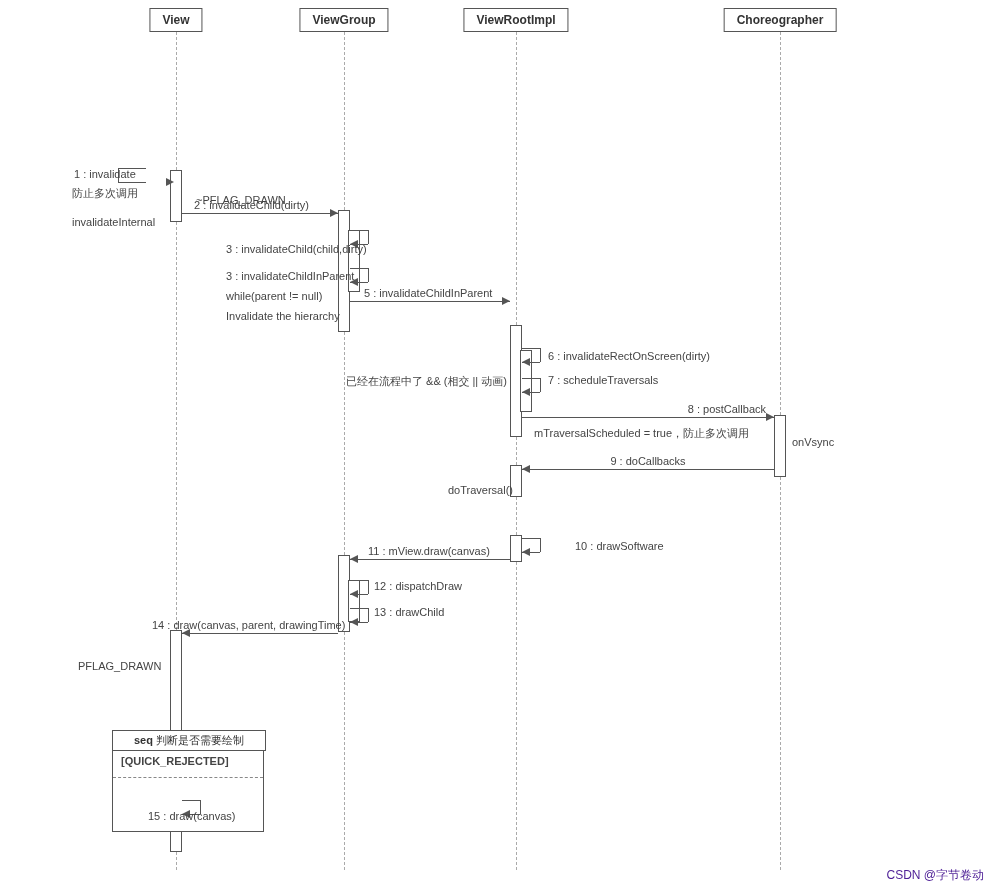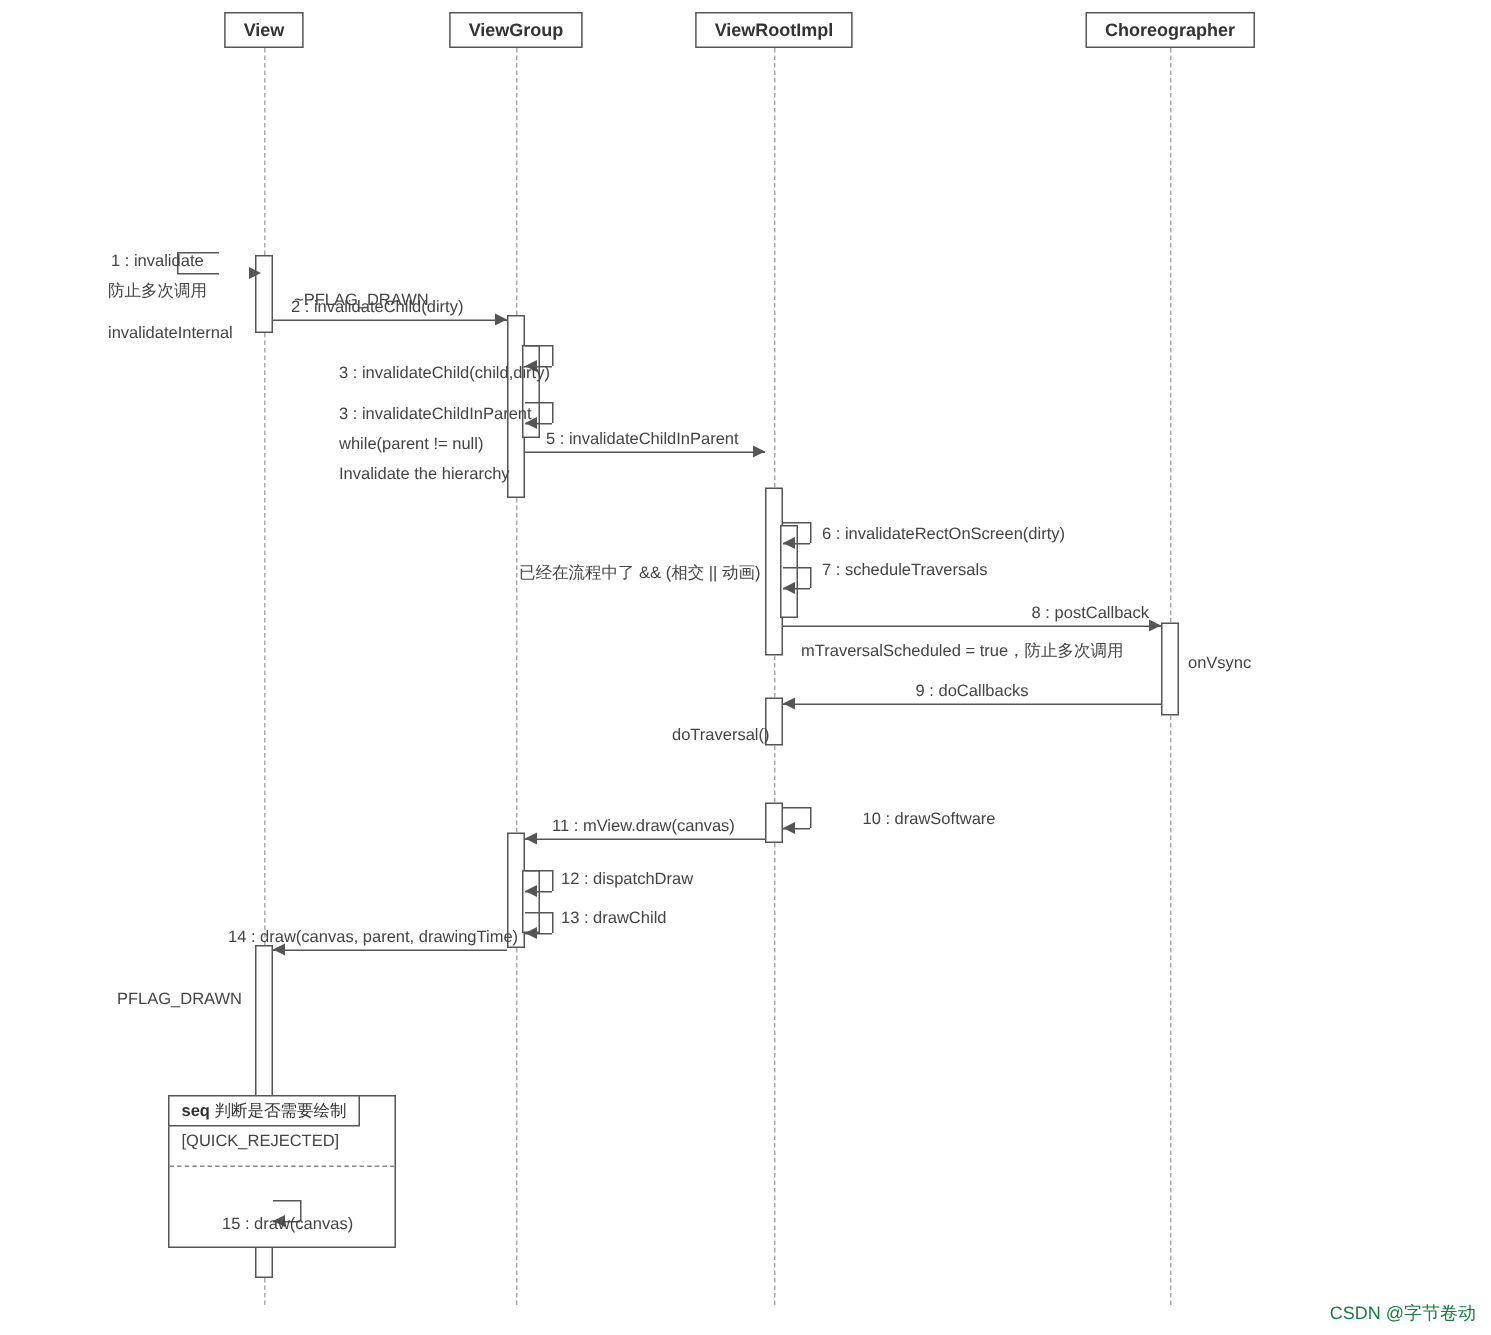--- a/index.html
+++ b/index.html
@@ -109,42 +109,43 @@
     position: absolute;
     border: 1px solid #555;
     background: #fff;
     z-index: 4;
   }
   .fragment .tab {
     position: absolute;
     top: -1px; left: -1px;
     border: 1px solid #555;
     border-bottom-right-radius: 0;
-    padding: 2px 8px;
+    padding: 2px 21px;
     font-size: 11px;
     background: #fff;
     white-space: nowrap;
   }
   .fragment .guard {
     position: absolute;
     top: 24px;
     left: 8px;
     font-size: 11px;
     color: #444;
+    font-weight: bold;
   }
   .fragment .divider {
     position: absolute;
     left: 0; right: 0;
     border-top: 1px dashed #888;
   }
   .watermark {
     position: absolute;
     right: 10px;
     bottom: 6px;
-    color: #15803d;
+    color: #4c1d95;
     font-size: 12px;
     z-index: 10;
   }
 </style>
 </head>
 <body>
 
 <div class="participant-head" style="left:176px">View</div>
 <div class="participant-head" style="left:344px">ViewGroup</div>
 <div class="participant-head" style="left:516px">ViewRootImpl</div>

